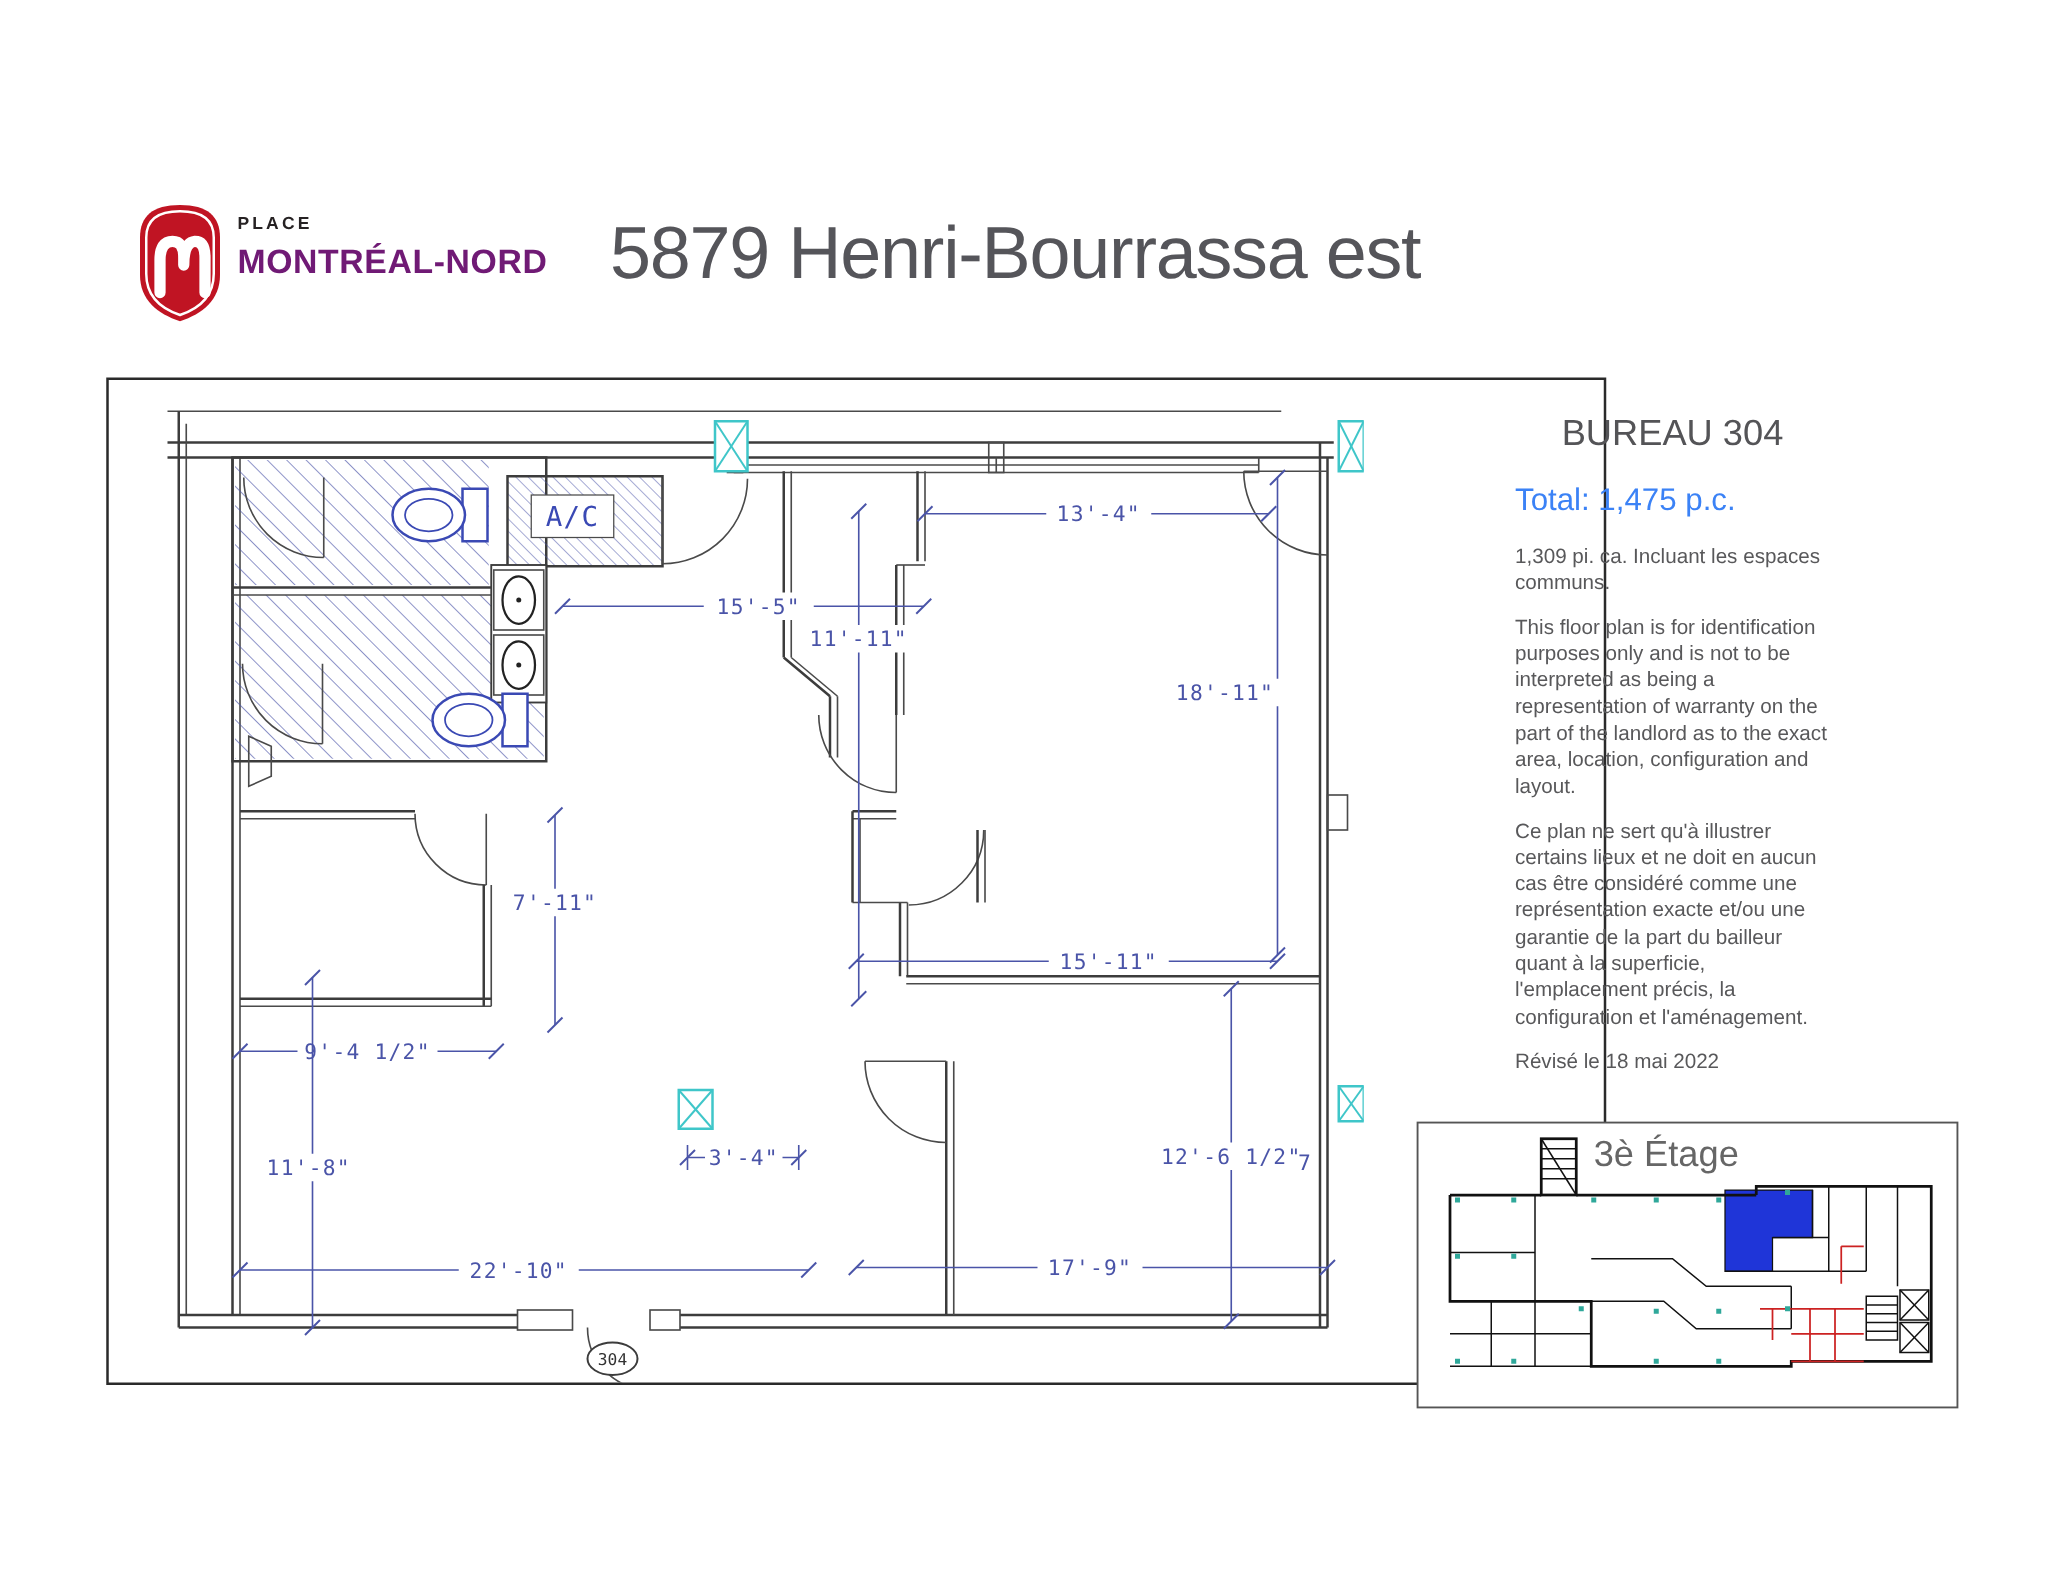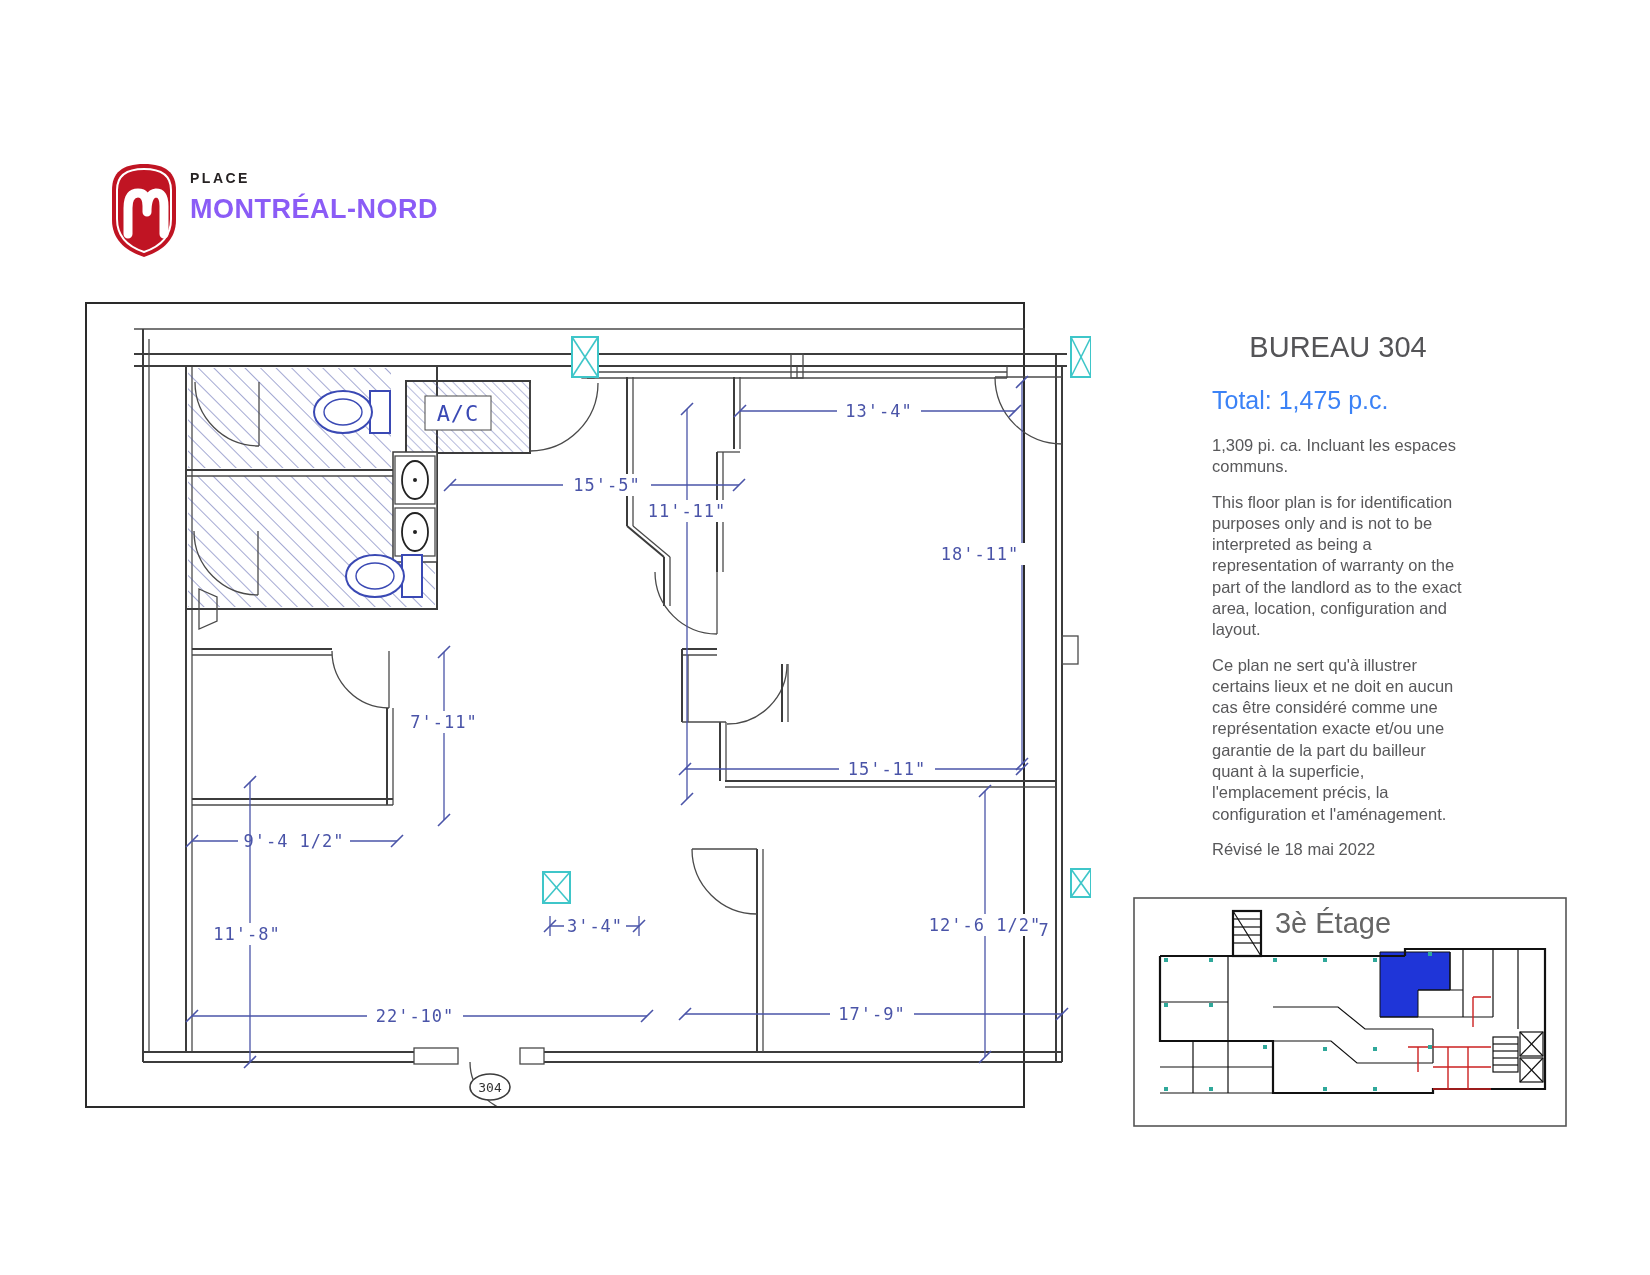--- a/index.html
+++ b/index.html
@@ -1,23 +1,23 @@
 <!DOCTYPE html>
 <html><head>
 <meta charset="utf-8">
 <style>
   html,body{margin:0;padding:0;background:#fff;}
   body{width:1650px;height:1275px;position:relative;font-family:"Liberation Sans",sans-serif;overflow:hidden;}
   .abs{position:absolute;}
   
   #logo-text-1{position:absolute;left:190px;top:170px;font-size:14px;font-weight:bold;letter-spacing:2.5px;color:#262223;}
-  #logo-text-2{position:absolute;left:190px;top:194px;font-size:27px;font-weight:bold;letter-spacing:.5px;color:#8b5cf6;}
+  #logo-text-2{position:absolute;left:190px;top:194px;font-size:27px;font-weight:bold;letter-spacing:.5px;color:#701a75;}
   #page-title{position:absolute;left:488px;top:168px;font-size:59px;font-weight:normal;color:#55555a;letter-spacing:-1px;white-space:nowrap;}
   
-  #plan-panel{position:absolute;left:85px;top:302px;width:940px;height:806px;border:2px solid #2a2a2a;background:#fff;box-sizing:border-box;}
+  #plan-panel{position:absolute;left:85px;top:302px;width:1200px;height:806px;border:2px solid #2a2a2a;background:#fff;box-sizing:border-box;}
   
   .w{stroke:#3c3c3c;stroke-width:2;fill:none;}
   .w1{stroke:#4a4a4a;stroke-width:1.3;fill:none;}
   .dim{stroke:#4a54a8;stroke-width:1.3;fill:none;}
   .tick{stroke:#4a54a8;stroke-width:1.6;}
   .dimtxt{font-family:"DejaVu Sans Mono",monospace;font-size:17px;fill:#4a54a8;letter-spacing:1px;text-anchor:middle;}
   .lbg{fill:#ffffff;}
   .cyan{stroke:#3fc6c9;stroke-width:2;fill:#ffffff;}
   .cyanl{stroke:#3fc6c9;stroke-width:1.6;fill:none;}
   .fix{stroke:#3a49b4;stroke-width:2;fill:#ffffff;}
@@ -41,20 +41,21 @@
 <body>
 
 <div class="abs" style="left:0;top:0;width:1650px;height:290px;">
   <svg class="abs" style="left:107px;top:162px;" width="74" height="96" viewBox="0 0 74 96">
     <path d="M37,2 C15,2 5,11 5,28 L5,58 C5,78 19,89 37,95 C55,89 69,78 69,58 L69,28 C69,11 59,2 37,2 Z" fill="#c01423"></path>
     <path d="M37,7 C19,7 10,14 10,28 L10,57 C10,75 22,85 37,90 C52,85 64,75 64,57 L64,28 C64,14 55,7 37,7 Z" fill="none" stroke="#fff" stroke-width="2"></path>
     <path d="M21,72 L21,46 Q21,31 31,31 Q40,31 40,44 L40,50 Q40,32 49,31 Q57,31 57,44 L57,72" fill="none" stroke="#fff" stroke-width="9" stroke-linecap="round" stroke-linejoin="round"></path>
   </svg>
   <div id="logo-text-1">PLACE</div>
   <div id="logo-text-2">MONTRÉAL-NORD</div>
+  <div id="page-title">5879 Henri-Bourrassa est</div>
 </div>
 
 <div id="plan-panel">
 <svg width="1004" height="802" viewBox="0 0 1004 802">
   <defs>
     <pattern id="hatch" width="11" height="11" patternUnits="userSpaceOnUse" patternTransform="rotate(-45)">
       <line x1="0" y1="0" x2="0" y2="11" stroke="#4a54a8" stroke-width="1"></line>
     </pattern>
     <pattern id="hatch2" width="7" height="7" patternUnits="userSpaceOnUse" patternTransform="rotate(-45)">
       <line x1="0" y1="0" x2="0" y2="7" stroke="#4a54a8" stroke-width="0.8"></line>

